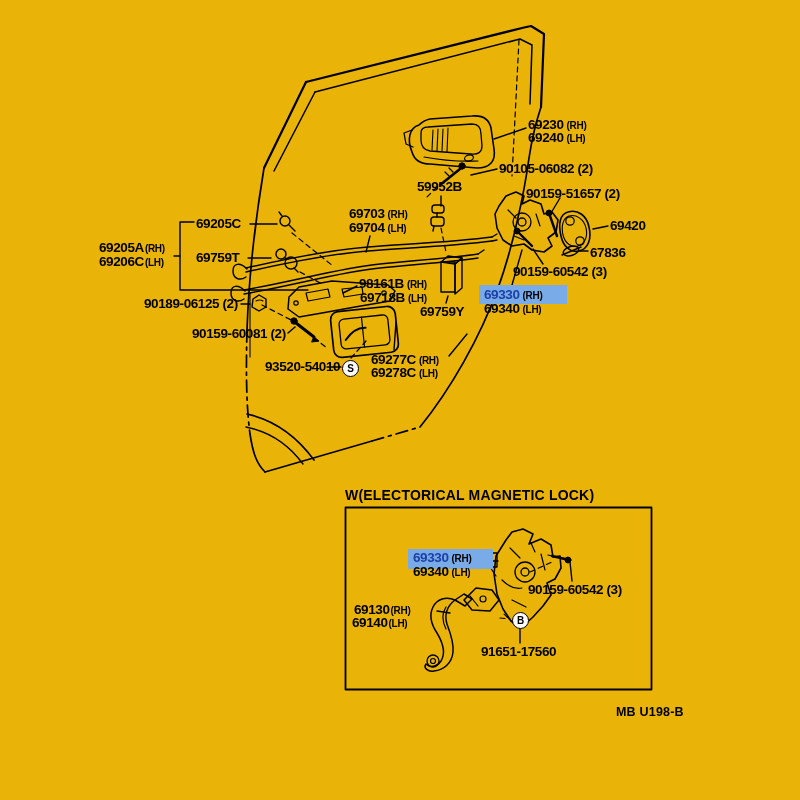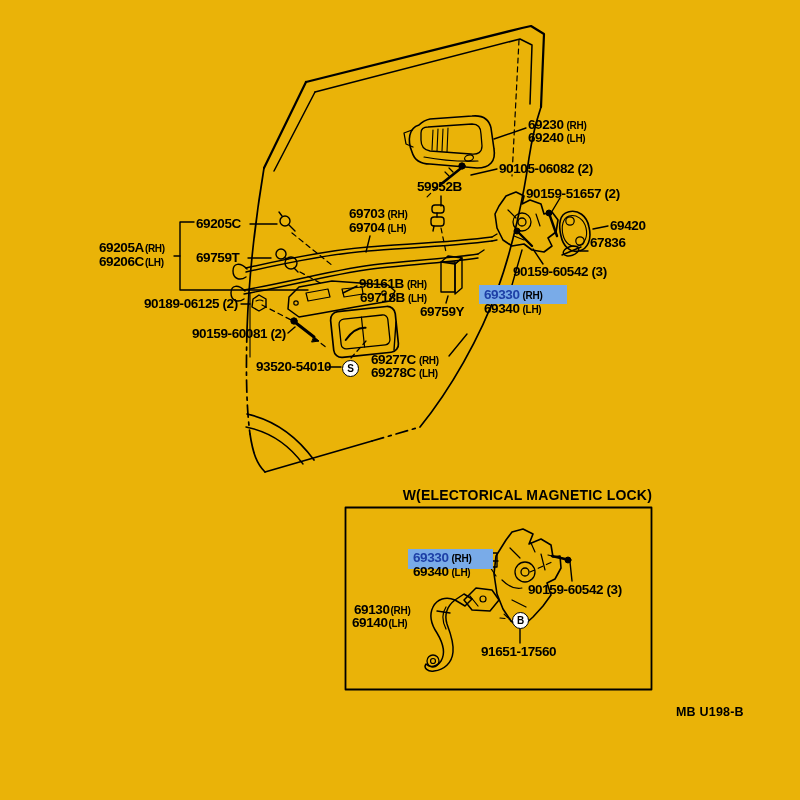--- a/index.html
+++ b/index.html
@@ -9,23 +9,23 @@
   .lbl{position:absolute;white-space:nowrap;color:#000;z-index:2;
        font:bold 13.5px "Liberation Sans",sans-serif;letter-spacing:-0.4px;line-height:1;}
   .lbl .side{font-size:10px;letter-spacing:-0.3px;margin-left:3px;}
   .lbl.tight .side{margin-left:1px;}
   .hl{position:absolute;z-index:1;background:#79abe8;}
   .hl1{left:479px;top:285px;width:88px;height:19px;}
   .hl2{left:408px;top:549px;width:85px;height:20px;}
   .circ{position:absolute;width:15px;height:15px;border:1.6px solid #000;border-radius:50%;
         background:#fff;display:flex;align-items:center;justify-content:center;z-index:2;
         font:bold 10px "Liberation Sans",sans-serif;}
-  .inset-title{position:absolute;left:345px;top:487px;width:307px;text-align:right;z-index:2;
+  .inset-title{position:absolute;left:345px;top:487px;width:307px;text-align:left;z-index:2;
         font:bold 14px "Liberation Sans",sans-serif;letter-spacing:.2px;color:#000;}
-  .footer-code{position:absolute;left:676px;top:705px;z-index:2;
+  .footer-code{position:absolute;left:616px;top:705px;z-index:2;
         font:bold 12.5px "Liberation Sans",sans-serif;letter-spacing:.2px;color:#000;}
 </style>
 </head>
 <body>
 
 <div id="screen" style="background: #eab308;">
 
 <svg id="art" width="800" height="800" viewBox="0 0 800 800">
   <g stroke="#000" fill="none" stroke-linecap="round" stroke-linejoin="round">
 
@@ -220,36 +220,36 @@
 
 <div class="hl hl1" style="background: rgb(121, 171, 232);"></div>
 <div class="hl hl2" style="background: rgb(121, 171, 232);"></div>
 
 <div class="lbl" style="left:528px;top:118px"><span class="num">69230</span><span class="side">(RH)</span></div>
 <div class="lbl" style="left:528px;top:131px"><span class="num">69240</span><span class="side">(LH)</span></div>
 <div class="lbl" style="left:499px;top:162px">90105-06082 (2)</div>
 <div class="lbl" style="left:417px;top:180px">59952B</div>
 <div class="lbl" style="left:526px;top:187px">90159-51657 (2)</div>
 <div class="lbl" style="left:610px;top:219px">69420</div>
-<div class="lbl" style="left:590px;top:236px">67836</div>
+<div class="lbl" style="left:590px;top:246px">67836</div>
 <div class="lbl" style="left:513px;top:265px">90159-60542 (3)</div>
 <div class="lbl" style="left:196px;top:217px">69205C</div>
 <div class="lbl tight" style="left:99px;top:241px"><span class="num">69205A</span><span class="side">(RH)</span></div>
 <div class="lbl tight" style="left:99px;top:255px"><span class="num">69206C</span><span class="side">(LH)</span></div>
 <div class="lbl" style="left:196px;top:251px">69759T</div>
 <div class="lbl" style="left:349px;top:207px"><span class="num">69703</span><span class="side">(RH)</span></div>
 <div class="lbl" style="left:349px;top:221px"><span class="num">69704</span><span class="side">(LH)</span></div>
 <div class="lbl" style="left:144px;top:297px">90189-06125 (2)</div>
 <div class="lbl" style="left:192px;top:327px">90159-60081 (2)</div>
 <div class="lbl" style="left:359px;top:277px"><span class="num">98161B</span><span class="side">(RH)</span></div>
 <div class="lbl" style="left:360px;top:291px"><span class="num">69718B</span><span class="side">(LH)</span></div>
 <div class="lbl" style="left:420px;top:305px">69759Y</div>
 <div class="lbl" style="left:484px;top:288px"><span class="num hlnum" style="color: rgb(29, 63, 166);">69330</span><span class="side">(RH)</span></div>
 <div class="lbl" style="left:484px;top:302px"><span class="num">69340</span><span class="side">(LH)</span></div>
-<div class="lbl" style="left:256px;top:360px">93520-54010</div>
+<div class="lbl" style="left:265px;top:360px">93520-54010</div>
 <div class="lbl" style="left:371px;top:353px"><span class="num">69277C</span><span class="side">(RH)</span></div>
 <div class="lbl" style="left:371px;top:366px"><span class="num">69278C</span><span class="side">(LH)</span></div>
 
 <div class="circ" style="left:342px;top:360px">
       <span>S</span>
     </div>
 <div class="circ" style="left:512px;top:612px">
       <span>B</span>
     </div>
 

